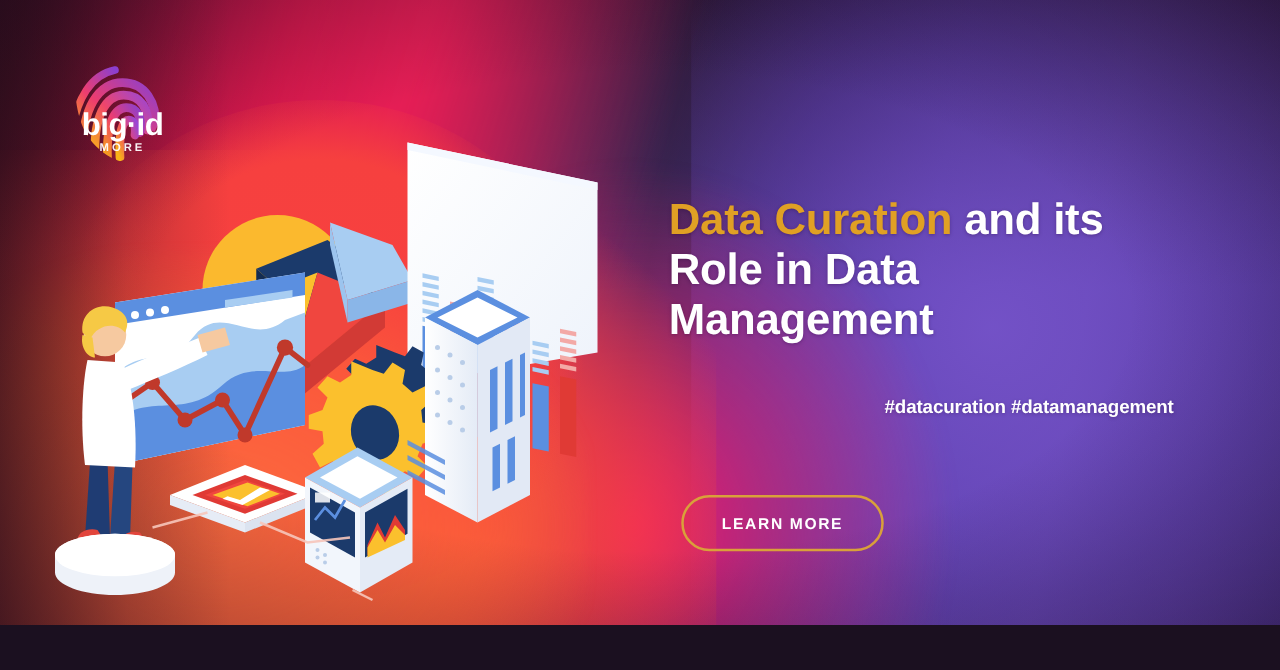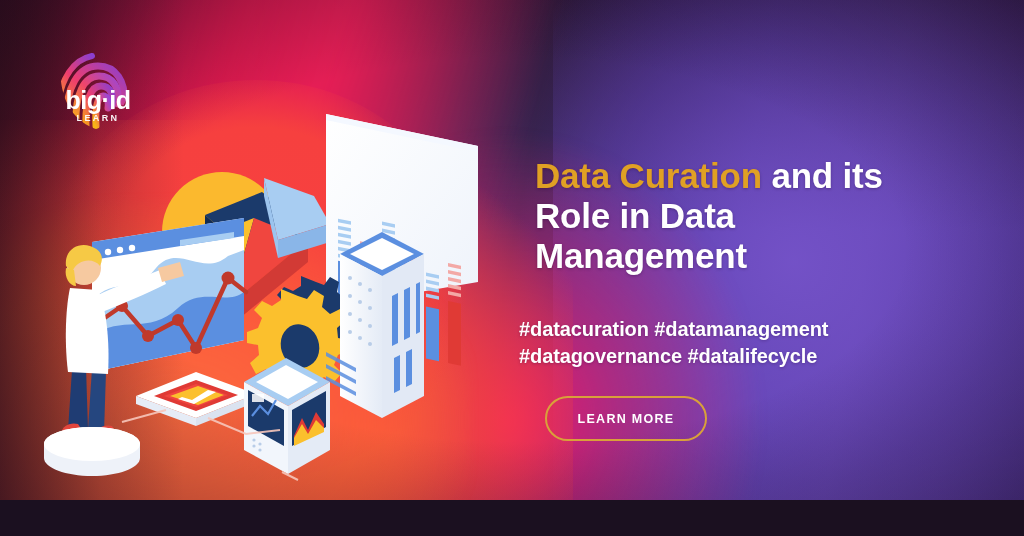--- a/index.html
+++ b/index.html
@@ -47,22 +47,22 @@
     display:flex;flex-direction:column;align-items:center;justify-content:flex-start;
     line-height:1;}
   .logo-big{font-size:25px;font-weight:700;color:#fff;letter-spacing:-.5px;}
   .logo-next{font-size:9px;font-weight:700;color:#fff;letter-spacing:2.4px;margin-top:1px;opacity:.95;}
 
   
   .content{position:absolute;left:519px;top:140px;width:420px;}
   .headline{font-size:35px;line-height:1.14;font-weight:700;color:#ffffff;
     letter-spacing:-.2px;margin:16px;text-shadow:0 1px 3px rgba(40,10,60,.35);}
   .headline .hl{color:#e0a024;}
-  .tags{margin-top:40px;font-size:20px;line-height:1.38;font-weight:700;color:#fff;
-    letter-spacing:-.1px;text-shadow:0 1px 3px rgba(40,10,60,.3);}
+  .tags{margin-top:40px;font-size:15px;line-height:1.38;font-weight:700;color:#fff;
+    letter-spacing:-.1px;text-shadow:0 1px 3px rgba(40,10,60,.3);text-align:right;}
   .cta{position:absolute;left:545px;top:396px;width:162px;height:45px;
     border:2.5px solid #d9a03a;border-radius:999px;
     display:flex;align-items:center;justify-content:center;
     color:#ffffff;font-size:12.5px;font-weight:700;letter-spacing:1.3px;
     background:transparent;cursor:pointer;}
 
   
   .illo{position:absolute;left:30px;top:100px;width:480px;height:400px;}
   .illo svg{display:block;}
 </style>
@@ -107,21 +107,21 @@
           <path d="M24 80 C23 50 32 32 47 32 C61 32 68 44 66 60" stroke="url(#lg2)" stroke-width="7"></path>
           <path d="M34 82 C33 56 39 42 49 42 C58 42 62 50 60 62" stroke="url(#lg1)" stroke-width="7"></path>
           <path d="M44 82 C43 62 46 52 51 52 C55 52 57 57 56 64" stroke="url(#lg2)" stroke-width="7"></path>
           <path d="M6 58 C10 36 20 16 40 12" stroke="url(#lg1)" stroke-width="6"></path>
         </g>
       </g>
     </svg>
   </div>
   <div class="logo-word">
     <span class="logo-big">big·id</span>
-    <span class="logo-next">LEARN</span>
+    <span class="logo-next">MORE</span>
   </div>
 
   <div class="illo">
     <svg width="480" height="400" viewBox="0 0 480 400">
       <defs>
         <linearGradient id="panelG" x1="0" y1="0" x2="1" y2="1">
           <stop offset="0" stop-color="#ffffff"></stop>
             <stop offset="1" stop-color="#eef3fb"></stop>
         </linearGradient>
         <linearGradient id="towerG" x1="0" y1="0" x2="1" y2="0">
@@ -332,19 +332,18 @@
         <path d="M178 318 L216 334 L250 330"></path>
         <path d="M252 372 L268 380"></path>
       </g>
     </svg>
   </div>
 
   <div class="content">
     <h1 class="headline"><span class="hl">Data Curation</span><span> and its Role in Data Management</span></h1>
     <div class="tags">
       <div>#datacuration #datamanagement</div>
-      <div>#datagovernance #datalifecycle</div>
     </div>
   </div>
 
   <div class="cta">LEARN MORE</div>
 
 </div>
 
 </body></html>

